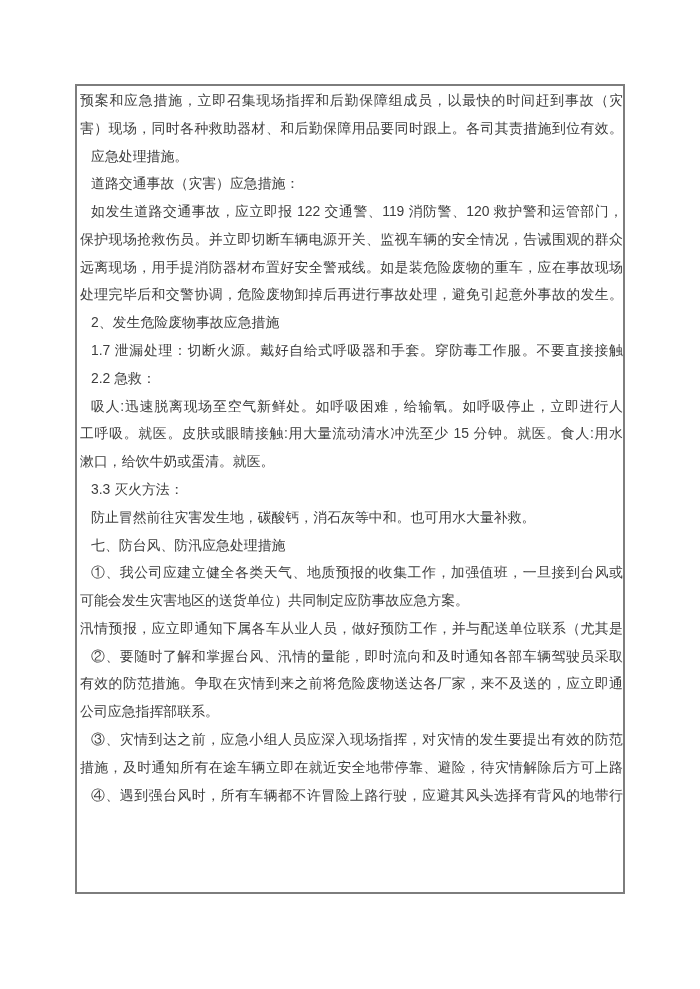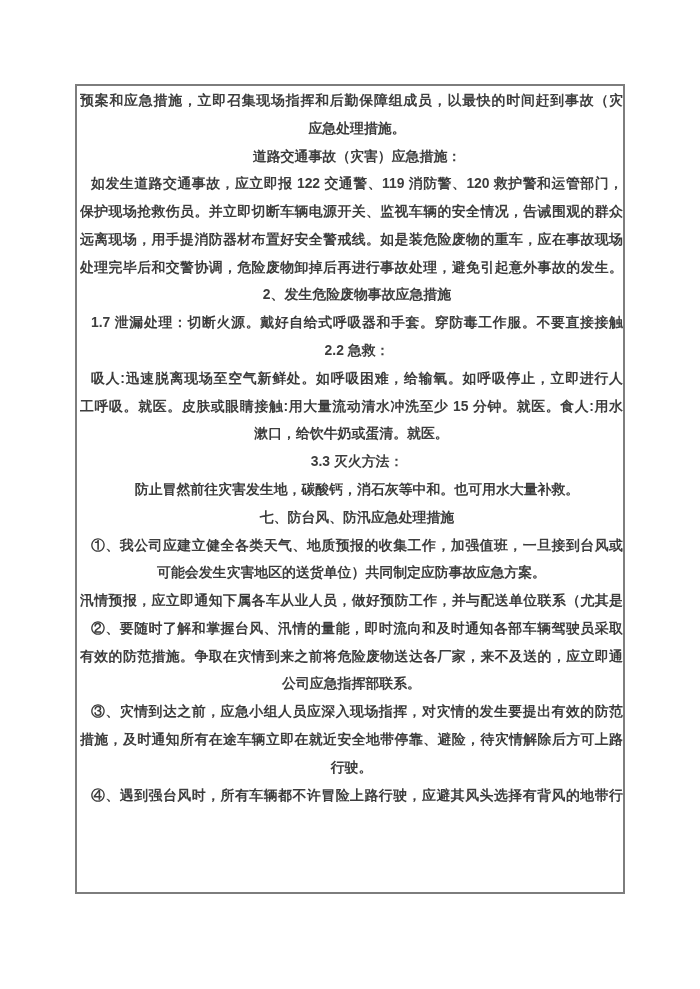--- a/index.html
+++ b/index.html
@@ -11,50 +11,50 @@
   body{
     width:700px;height:989px;
     background:var(--page-bg);
     font-family:"Liberation Sans",sans-serif;
   }
   .page{
     position:relative;
     width:700px;height:989px;
     background:var(--page-bg);
     overflow:hidden;
-    font-weight:bold;
   }
   .cell{
     position:absolute;
     left:75px;top:84px;
     width:550px;height:810px;
     box-sizing:border-box;
     border:2px solid var(--border-color);
     background:var(--page-bg);
     padding:1px 0 0 3px;
     overflow:hidden;
   }
   .line{
     height:27.79px;
     line-height:27.79px;
     font-size:13.9px;
     color:var(--text-color);
     overflow:hidden;
-    text-align:center;
+    text-align:left;
   }
   .line.indent{ text-indent:11px; }
   .line.justify{ text-align:justify; text-align-last:justify; }
 </style>
 </head>
 <body>
 
 <div class="page">
   <div class="cell">
     <div>
         <div class="line justify">预案和应急措施，立即召集现场指挥和后勤保障组成员，以最快的时间赶到事故（灾</div>
+        <div class="line justify">害）现场，同时各种救助器材、和后勤保障用品要同时跟上。各司其责措施到位有效。</div>
         <div class="line indent">应急处理措施。</div>
         <div class="line indent">道路交通事故（灾害）应急措施：</div>
         <div class="line indent justify">如发生道路交通事故，应立即报 122 交通警、119 消防警、120 救护警和运管部门，</div>
         <div class="line justify">保护现场抢救伤员。并立即切断车辆电源开关、监视车辆的安全情况，告诫围观的群众</div>
         <div class="line justify">远离现场，用手提消防器材布置好安全警戒线。如是装危险废物的重车，应在事故现场</div>
         <div class="line justify">处理完毕后和交警协调，危险废物卸掉后再进行事故处理，避免引起意外事故的发生。</div>
         <div class="line indent">2、发生危险废物事故应急措施</div>
         <div class="line indent justify">1.7 泄漏处理：切断火源。戴好自给式呼吸器和手套。穿防毒工作服。不要直接接触</div>
         <div class="line indent">2.2 急救：</div>
         <div class="line indent justify">吸人:迅速脱离现场至空气新鲜处。如呼吸困难，给输氧。如呼吸停止，立即进行人</div>
@@ -64,17 +64,16 @@
         <div class="line indent">防止冒然前往灾害发生地，碳酸钙，消石灰等中和。也可用水大量补救。</div>
         <div class="line indent">七、防台风、防汛应急处理措施</div>
         <div class="line indent justify">①、我公司应建立健全各类天气、地质预报的收集工作，加强值班，一旦接到台风或</div>
         <div class="line">可能会发生灾害地区的送货单位）共同制定应防事故应急方案。</div>
         <div class="line justify">汛情预报，应立即通知下属各车从业人员，做好预防工作，并与配送单位联系（尤其是</div>
         <div class="line indent justify">②、要随时了解和掌握台风、汛情的量能，即时流向和及时通知各部车辆驾驶员采取</div>
         <div class="line justify">有效的防范措施。争取在灾情到来之前将危险废物送达各厂家，来不及送的，应立即通</div>
         <div class="line">公司应急指挥部联系。</div>
         <div class="line indent justify">③、灾情到达之前，应急小组人员应深入现场指挥，对灾情的发生要提出有效的防范</div>
         <div class="line justify">措施，及时通知所有在途车辆立即在就近安全地带停靠、避险，待灾情解除后方可上路</div>
-        <div class="line">行驶。</div>
         <div class="line indent justify">④、遇到强台风时，所有车辆都不许冒险上路行驶，应避其风头选择有背风的地带行</div>
       </div>
   </div>
 </div>
 
 </body></html>

